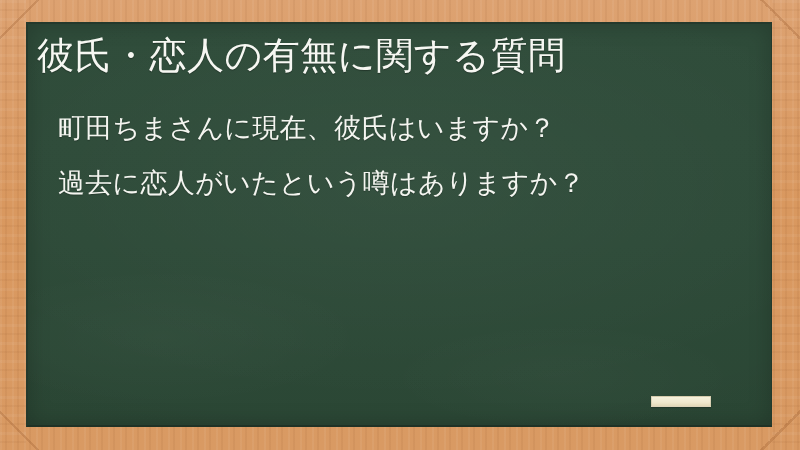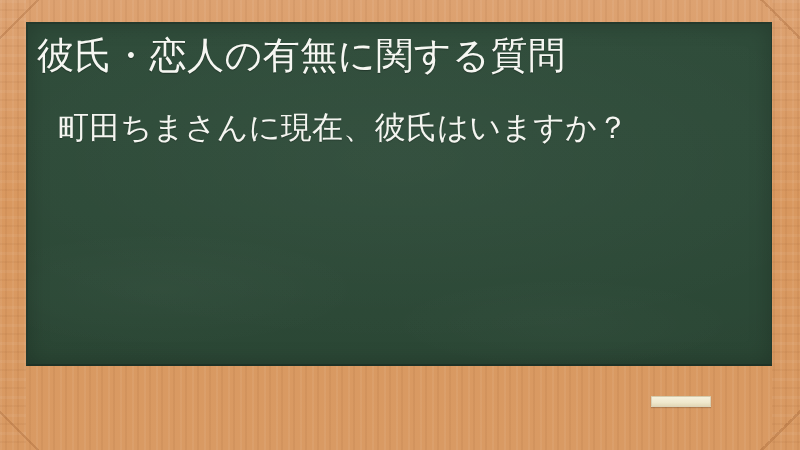--- a/index.html
+++ b/index.html
@@ -70,21 +70,21 @@
     background: linear-gradient(45deg, transparent 0 46%, rgba(150,86,40,0.28) 46% 50%, transparent 50% 100%); }
   .frame-mitre.br { right: 0; bottom: 0;
     background: linear-gradient(315deg, transparent 0 46%, rgba(150,86,40,0.28) 46% 50%, transparent 50% 100%); }
 
   
   .board {
     position: absolute;
     left: 26px;
     top: 22px;
     width: 746px;
-    height: 344px;
+    height: 405px;
     box-sizing: border-box;
     background:
       radial-gradient(ellipse 120% 100% at 50% 40%,
         rgba(255,255,255,0.035) 0%,
         rgba(0,0,0,0.00) 55%,
         rgba(0,0,0,0.06) 100%),
       linear-gradient(180deg, #2f4c3a 0%, #2d4a38 55%, #2b4735 100%);
     border-top: 2px solid #24392c;
     border-left: 2px solid #24392c;
     border-right: 1px solid #24392c;
@@ -116,21 +116,21 @@
     text-shadow: 0 1px 1px rgba(0,0,0,0.30);
   }
 
   .board-lines {
     position: absolute;
     left: 30px;
     top: 76px;
     width: 690px;
   }
   .board-line {
-    font-size: 31px;
+    font-size: 27px;
     line-height: 55px;
     color: #f4f5f0;
     white-space: nowrap;
     letter-spacing: 0.3px;
     text-shadow: 0 1px 1px rgba(0,0,0,0.25);
   }
 
   
   .chalk-stick {
     position: absolute;
@@ -156,18 +156,19 @@
   <div class="frame-mitre bl"></div>
   <div class="frame-mitre br"></div>
 
   <div class="board">
     <div class="board-dust"></div>
 
     <div class="board-title">彼氏・恋人の有無に関する質問</div>
 
     <div class="board-lines">
       <div class="board-line">町田ちまさんに現在、彼氏はいますか？</div>
+      <div class="board-line">過去に恋人がいたという噂はありますか？</div>
     </div>
   </div>
 
   <div class="chalk-stick"></div>
 
 </div>
 
 </body></html>

